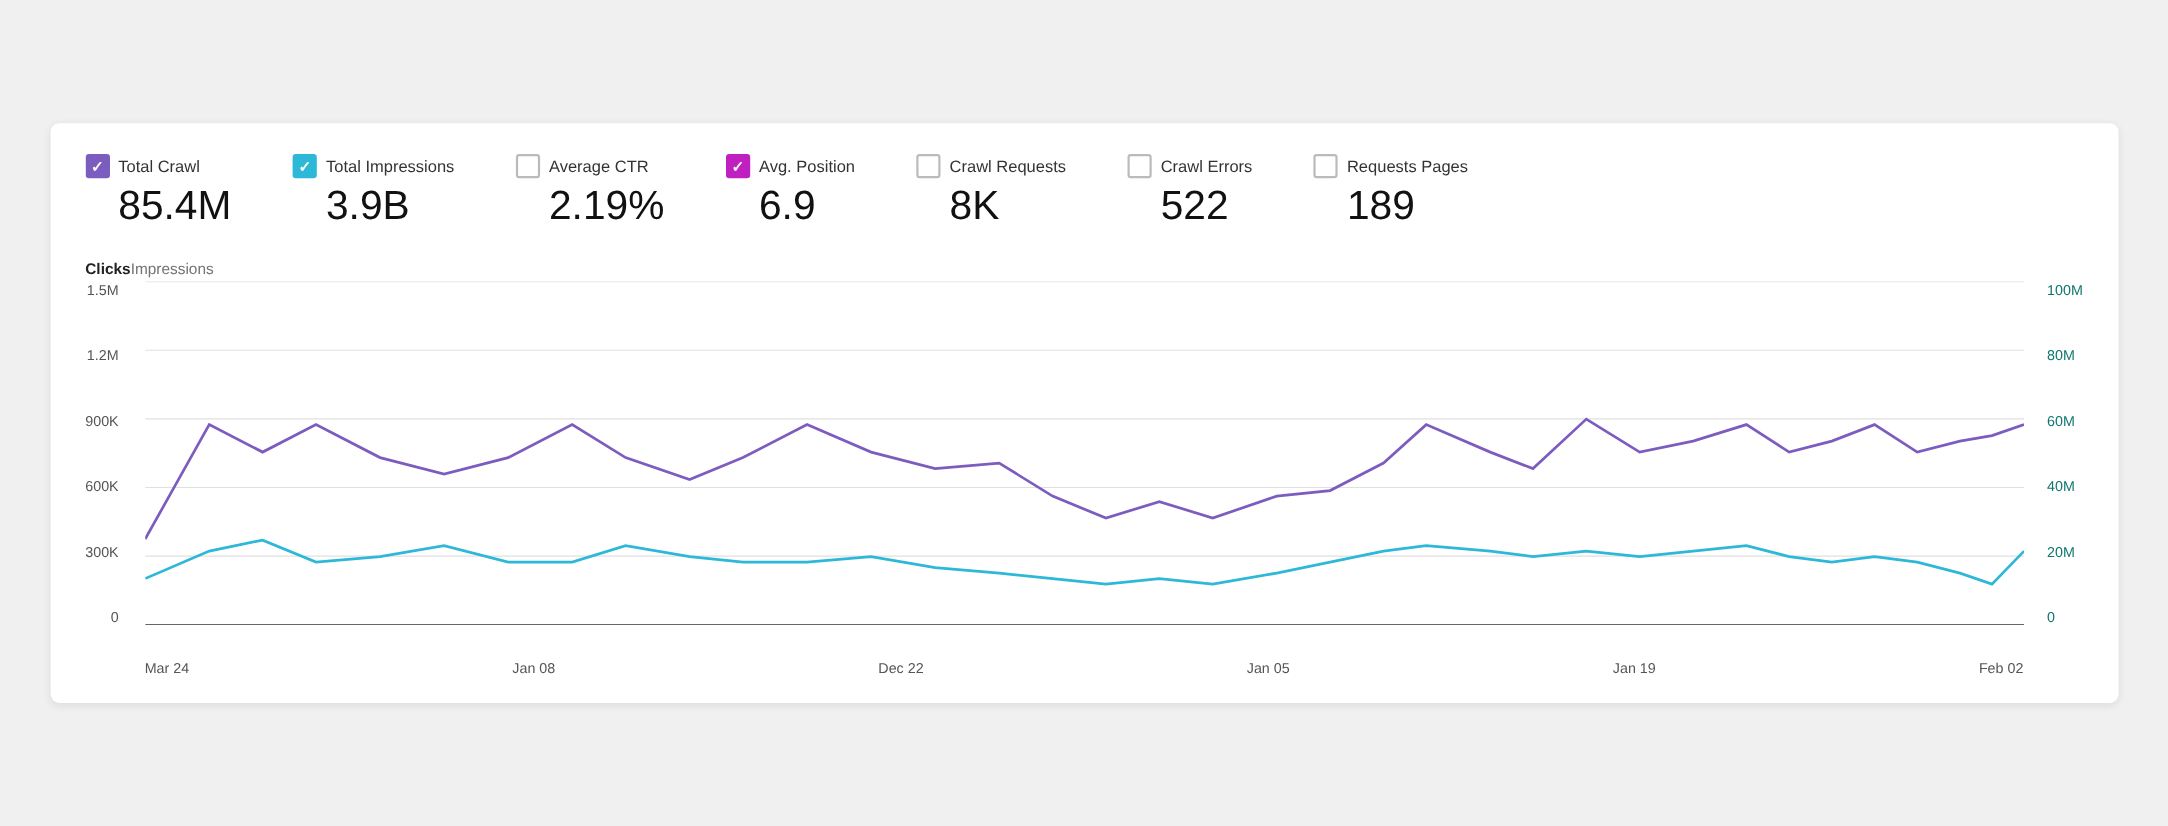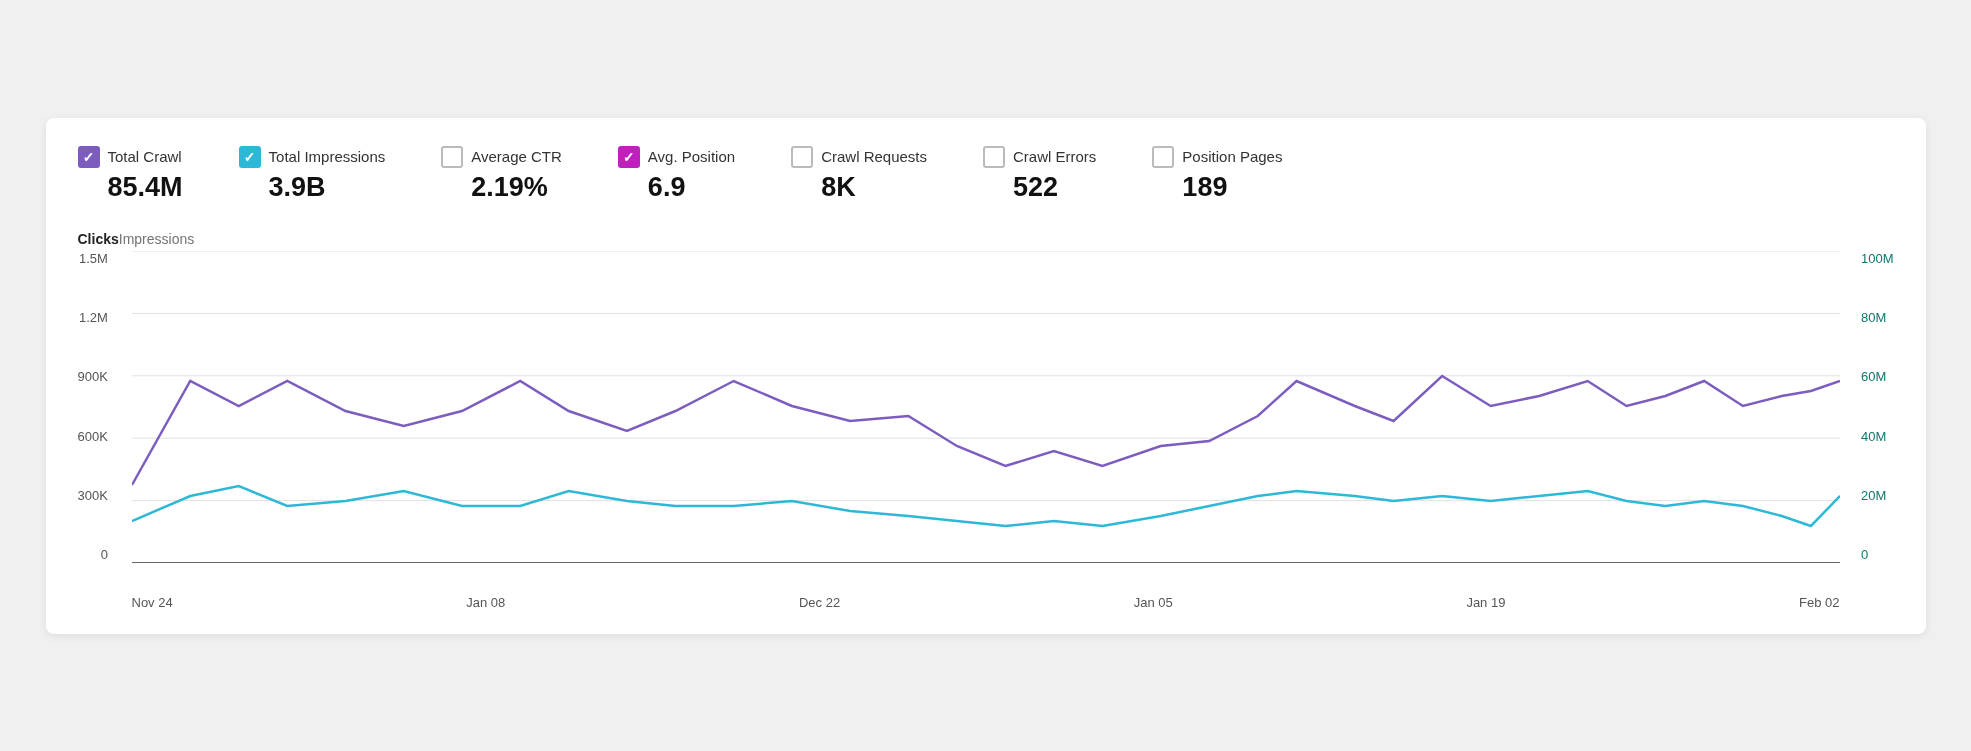--- a/index.html
+++ b/index.html
@@ -69,22 +69,22 @@
       font-size: 14px;
       line-height: 1;
       font-weight: bold;
     }
     .metric-label {
       font-size: 15px;
       color: #333;
       white-space: nowrap;
     }
     .metric-value {
-      font-size: 27px;
-      font-weight: 700;
+      font-size: 37px;
+      font-weight: 400;
       color: #111;
       margin-left: 30px;
     }
 
     
     .chart-container {
       position: relative;
       width: 100%;
     }
     .chart-axis-labels {
@@ -208,21 +208,21 @@
       <div class="metric-item">
         <div class="metric-label-row">
           <div class="checkbox unchecked"></div>
           <span class="metric-label">Crawl Errors</span>
         </div>
         <div class="metric-value">522</div>
       </div>
       <div class="metric-item">
         <div class="metric-label-row">
           <div class="checkbox unchecked"></div>
-          <span class="metric-label">Position Pages</span>
+          <span class="metric-label">Requests Pages</span>
         </div>
         <div class="metric-value">189</div>
       </div>
     </div>
 
   <div class="chart-container">
     <div class="chart-axis-labels">
       <span class="axis-title-left">Clicks</span>
       <span class="axis-title-right">Impressions</span>
     </div>
@@ -331,21 +331,21 @@
               1660,255
               1700,265
               1730,275
               1760,245
             "></polyline>
         </svg>
       </div>
     </div>
 
     <div class="x-axis-labels" id="x-labels">
-        <span class="x-label">Nov 24</span>
+        <span class="x-label">Mar 24</span>
         <span class="x-label">Jan 08</span>
         <span class="x-label">Dec 22</span>
         <span class="x-label">Jan 05</span>
         <span class="x-label">Jan 19</span>
         <span class="x-label">Feb 02</span>
       </div>
   </div>
 </div>
 
 </body></html>

